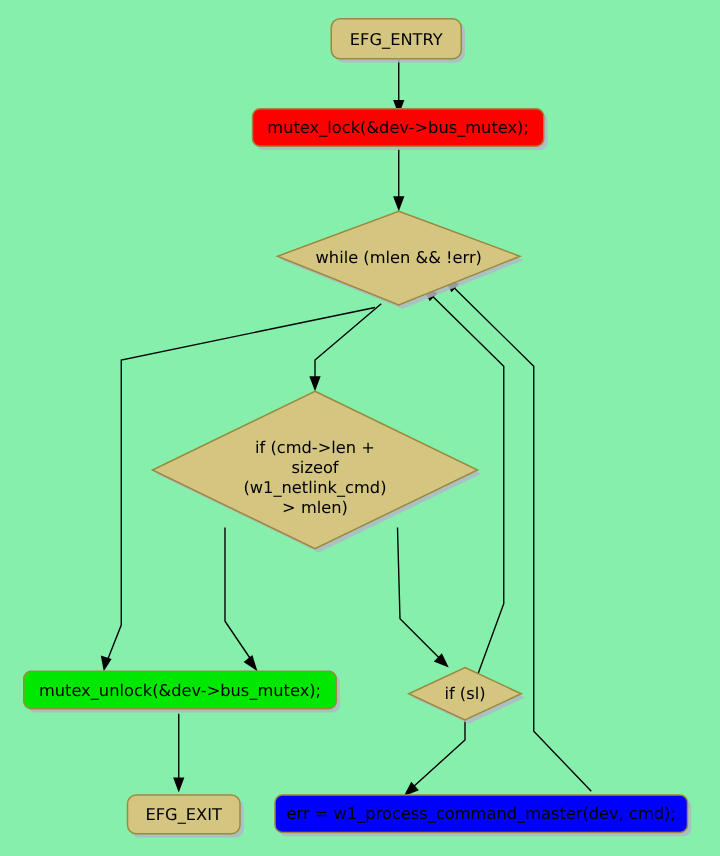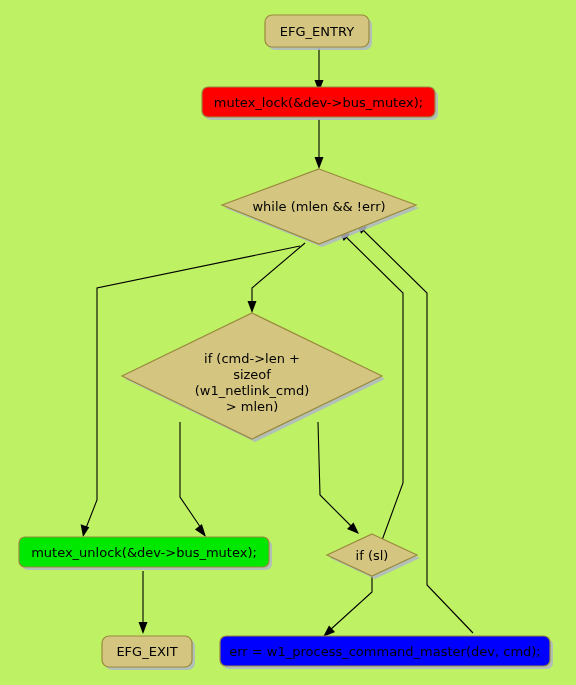--- a/index.html
+++ b/index.html
@@ -10,21 +10,21 @@
   body {
     width: 576px;
     height: 685px;
     overflow: hidden;
     font-family: "DejaVu Sans", sans-serif;
   }
   #diagram-root {
     position: relative;
     width: 576px;
     height: 685px;
-    background: #bef264;
+    background: #86efac;
     text-decoration: underline;
   }
   svg#flow {
     display: block;
     width: 576px;
     height: 685px;
   }
   .node-label {
     font-family: "DejaVu Sans", sans-serif;
     font-size: 13px;

